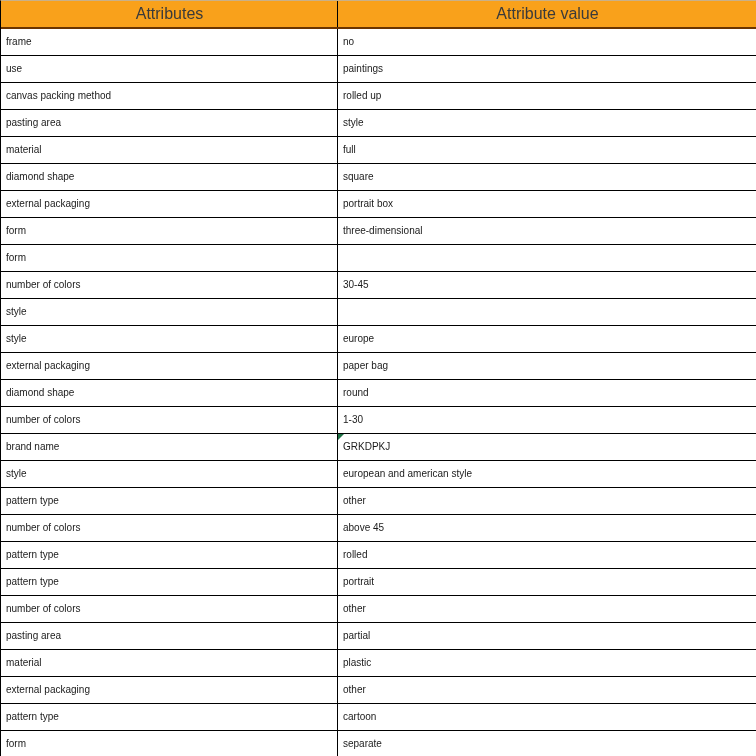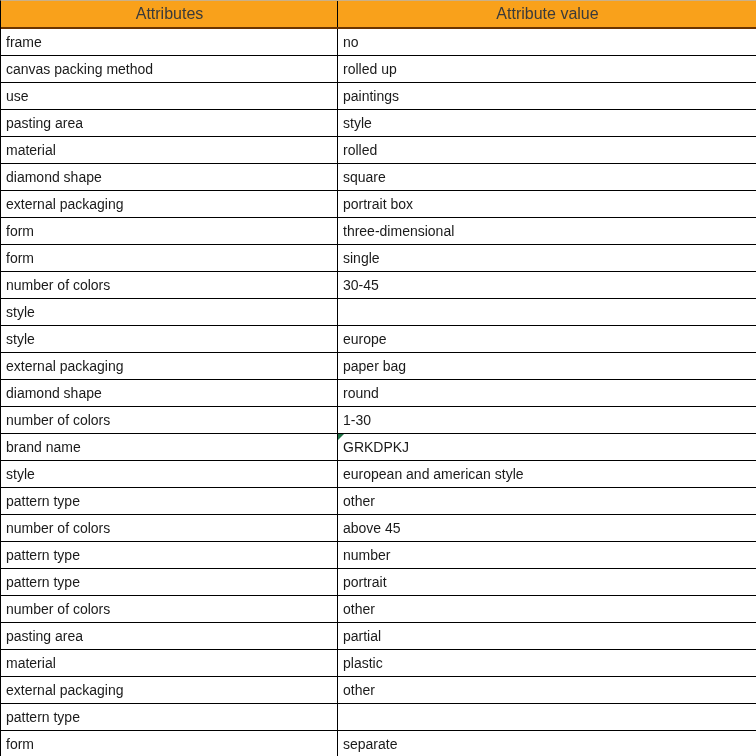--- a/index.html
+++ b/index.html
@@ -40,21 +40,21 @@
   .row.header {
     height: 28px;
     background: var(--header-bg);
     border-bottom: 2px solid var(--header-border-bottom);
   }
   .cell {
     display: flex;
     align-items: center;
     padding: 0 4px 1px 5px;
     box-sizing: border-box;
-    font-size: 14px;
+    font-size: 10px;
     color: var(--row-text);
     white-space: nowrap;
     overflow: hidden;
     position: relative;
   }
   .cell.attr {
     border-right: 1px solid var(--border);
   }
   .row.header .cell {
     justify-content: center;
@@ -84,48 +84,48 @@
   <div id="rows-container">
   <div class="row">
     <div class="cell attr">frame</div>
     <div class="cell val">
 
       <span class="val-text">no</span>
     </div>
   </div>
 
   <div class="row">
+    <div class="cell attr">use</div>
+    <div class="cell val">
+
+      <span class="val-text">paintings</span>
+    </div>
+  </div>
+
+  <div class="row">
     <div class="cell attr">canvas packing method</div>
     <div class="cell val">
 
       <span class="val-text">rolled up</span>
     </div>
   </div>
 
   <div class="row">
-    <div class="cell attr">use</div>
-    <div class="cell val">
-
-      <span class="val-text">paintings</span>
-    </div>
-  </div>
-
-  <div class="row">
     <div class="cell attr">pasting area</div>
     <div class="cell val">
 
       <span class="val-text">style</span>
     </div>
   </div>
 
   <div class="row">
     <div class="cell attr">material</div>
     <div class="cell val">
 
-      <span class="val-text">rolled</span>
+      <span class="val-text">full</span>
     </div>
   </div>
 
   <div class="row">
     <div class="cell attr">diamond shape</div>
     <div class="cell val">
 
       <span class="val-text">square</span>
     </div>
   </div>
@@ -141,24 +141,20 @@
   <div class="row">
     <div class="cell attr">form</div>
     <div class="cell val">
 
       <span class="val-text">three-dimensional</span>
     </div>
   </div>
 
   <div class="row">
     <div class="cell attr">form</div>
-    <div class="cell val">
-
-      <span class="val-text">single</span>
-    </div>
   </div>
 
   <div class="row">
     <div class="cell attr">number of colors</div>
     <div class="cell val">
 
       <span class="val-text">30-45</span>
     </div>
   </div>
 
@@ -227,21 +223,21 @@
     <div class="cell val">
 
       <span class="val-text">above 45</span>
     </div>
   </div>
 
   <div class="row">
     <div class="cell attr">pattern type</div>
     <div class="cell val">
 
-      <span class="val-text">number</span>
+      <span class="val-text">rolled</span>
     </div>
   </div>
 
   <div class="row">
     <div class="cell attr">pattern type</div>
     <div class="cell val">
 
       <span class="val-text">portrait</span>
     </div>
   </div>
@@ -273,20 +269,24 @@
   <div class="row">
     <div class="cell attr">external packaging</div>
     <div class="cell val">
 
       <span class="val-text">other</span>
     </div>
   </div>
 
   <div class="row">
     <div class="cell attr">pattern type</div>
+    <div class="cell val">
+
+      <span class="val-text">cartoon</span>
+    </div>
   </div>
 
   <div class="row">
     <div class="cell attr">form</div>
     <div class="cell val">
 
       <span class="val-text">separate</span>
     </div>
   </div>
 </div>

